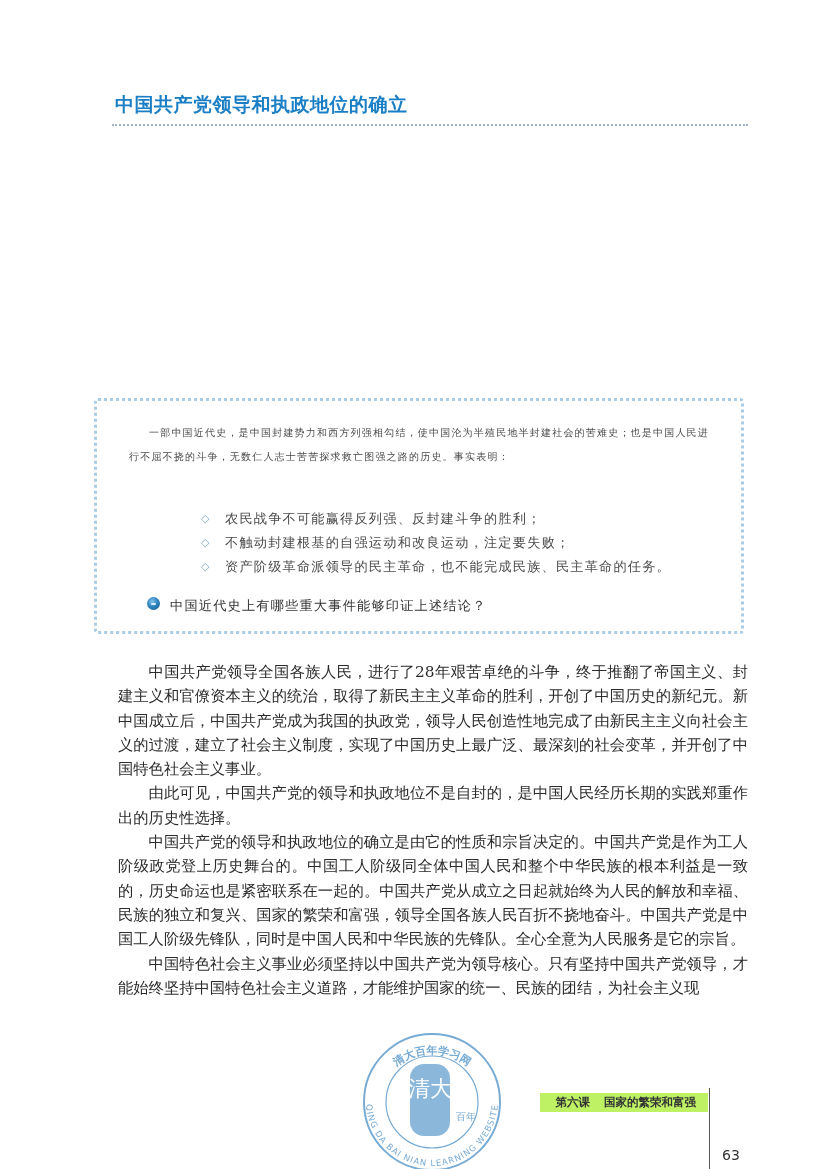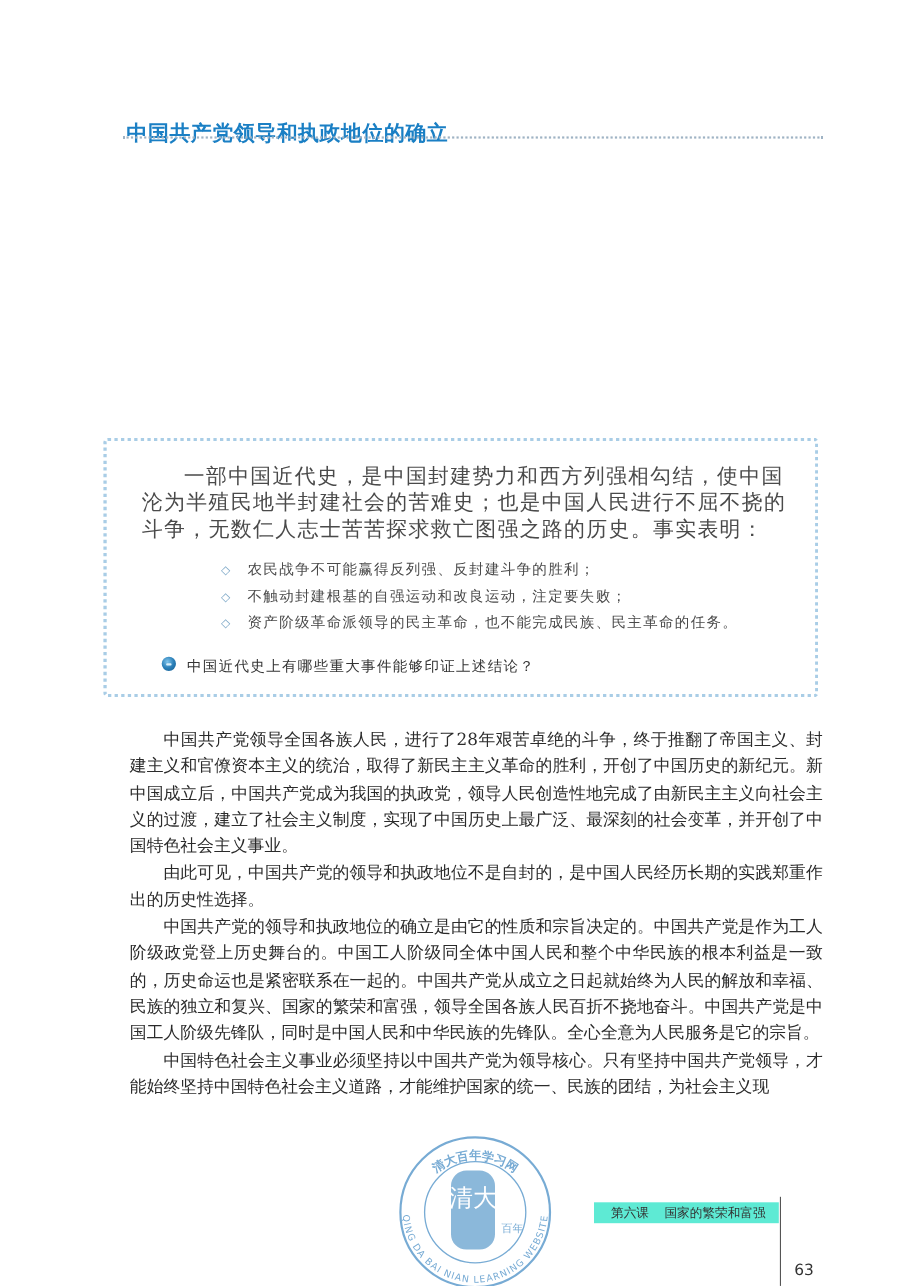--- a/index.html
+++ b/index.html
@@ -9,41 +9,40 @@
     font-family: "DejaVu Serif", "Liberation Serif", serif;
     color: #2a2a2a;
   }
   .page { position: absolute; left: 0; top: 0; width: 826px; height: 1169px; }
 
   .section-title {
     position: absolute; left: 115px; top: 92px;
     font-family: "DejaVu Sans", "Liberation Sans", sans-serif;
     font-weight: bold; font-size: 19px; letter-spacing: 0.5px;
     color: #1a7fc4;
-    margin-top: 16px;
   }
   .title-rule {
     position: absolute; left: 112px; top: 124px; width: 636px; height: 0;
     border-top: 2px dotted #9fb3c4;
   }
 
   .body-text {
     position: absolute; left: 118px; width: 630px;
     font-size: 15.3px; line-height: 24.3px; text-align: justify;
     color: #2b2b2b;
   }
   .body-text p { margin: 0; text-indent: 2em; }
 
   .callout {
     position: absolute; left: 94px; top: 398px; width: 650px; height: 236px;
     border: 3px dotted #a9cde6; border-radius: 4px; box-sizing: border-box;
   }
   .callout-text {
     position: absolute; left: 32px; top: 20px; width: 590px;
-    font-size: 19px; line-height: 24px; color: #4a4a4a; letter-spacing: 1.2px;
+    font-size: 10px; line-height: 24px; color: #4a4a4a; letter-spacing: 1.2px;
   }
   .callout-text p { margin: 0; text-indent: 2em; }
   .callout-list { position: absolute; left: 104px; top: 106px; margin: 0; padding: 0; list-style: none; }
   .callout-list li {
     font-size: 13.2px; line-height: 24px; color: #4a4a4a; letter-spacing: 1.2px;
     display: flex; align-items: center;
   }
   .callout-list .bullet { color: #7fa9c8; font-size: 11px; width: 24px; display: inline-block; }
   .callout-question {
     position: absolute; left: 50px; top: 196px; display: flex; align-items: flex-start;
@@ -53,24 +52,24 @@
     width: 13px; height: 13px; border-radius: 50%;
     background: radial-gradient(circle at 40% 35%, #7ec3ea 0%, #2a7fb8 50%, #145b8e 100%);
     margin-right: 10px; position: relative;
   }
   .q-icon::after {
     content: ""; position: absolute; left: 4px; top: 6px; width: 5px; height: 2px; background: #d8eefb; border-radius: 1px;
   }
 
   .footer-band {
     position: absolute; left: 540px; top: 1093px; width: 168px; height: 19px;
-    background: #5eead4;
+    background: #bef264;
     font-family: "DejaVu Sans", "Liberation Sans", sans-serif;
     font-size: 11.5px; color: #333; line-height: 19px;
-    display: flex; justify-content: flex-end; padding-right: 12px; box-sizing: border-box; gap: 14px;
+    display: flex; justify-content: flex-end; padding-right: 12px; box-sizing: border-box; gap: 14px; font-weight: bold;
   }
   .footer-rule { position: absolute; left: 709px; top: 1088px; width: 1px; height: 81px; background: #555; }
   .page-number {
     position: absolute; left: 722px; top: 1147px;
     font-family: "DejaVu Sans", "Liberation Sans", sans-serif; font-size: 14px; color: #333;
   }
 
   .watermark { position: absolute; left: 348px; top: 1030px; width: 168px; height: 139px; opacity: 0.75; }
 </style>
 </head>

